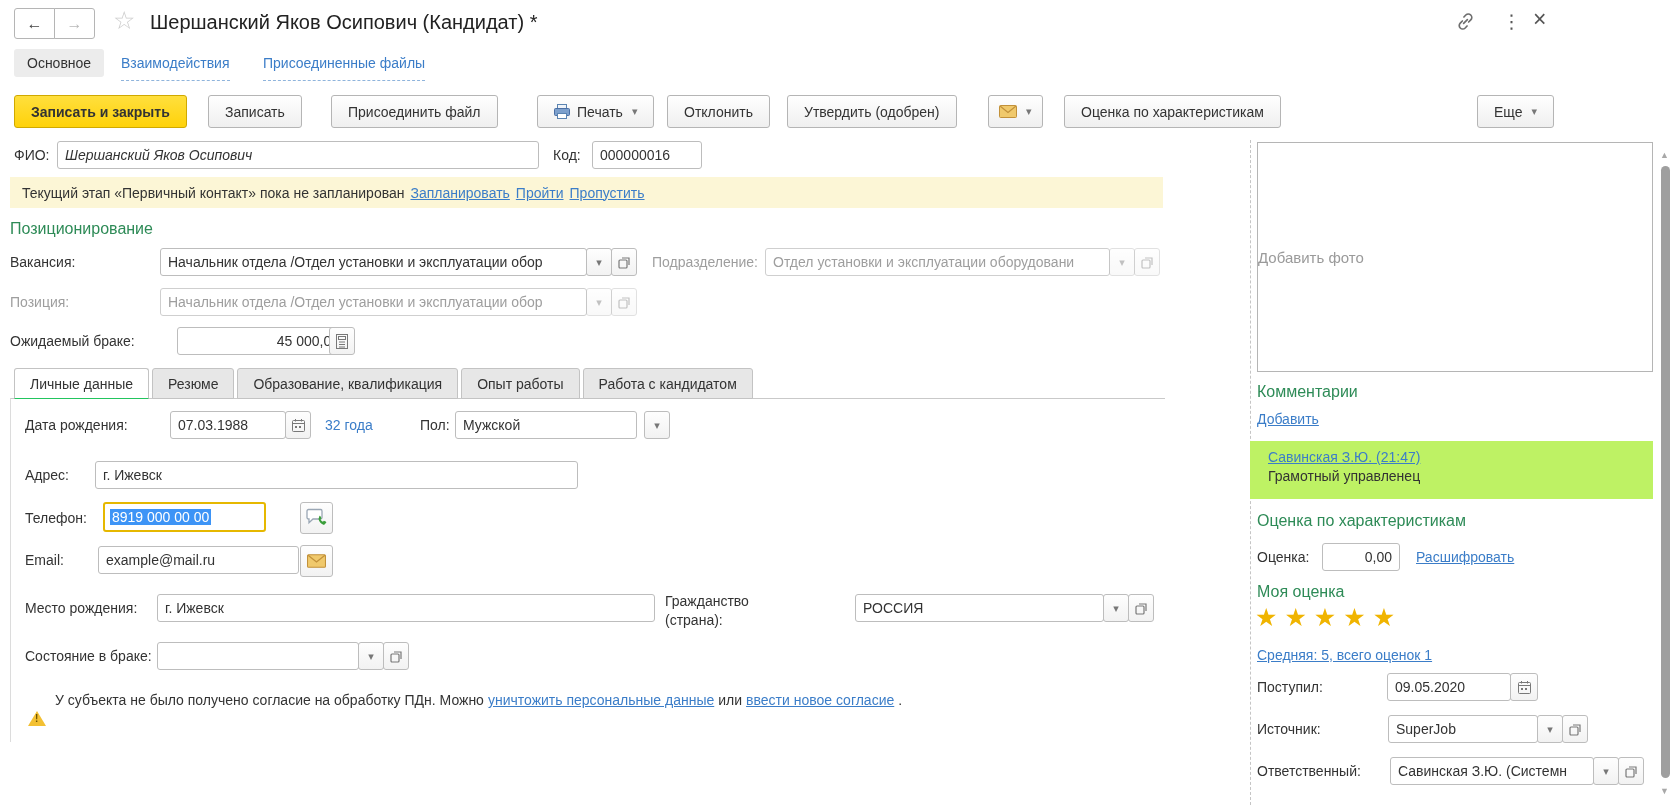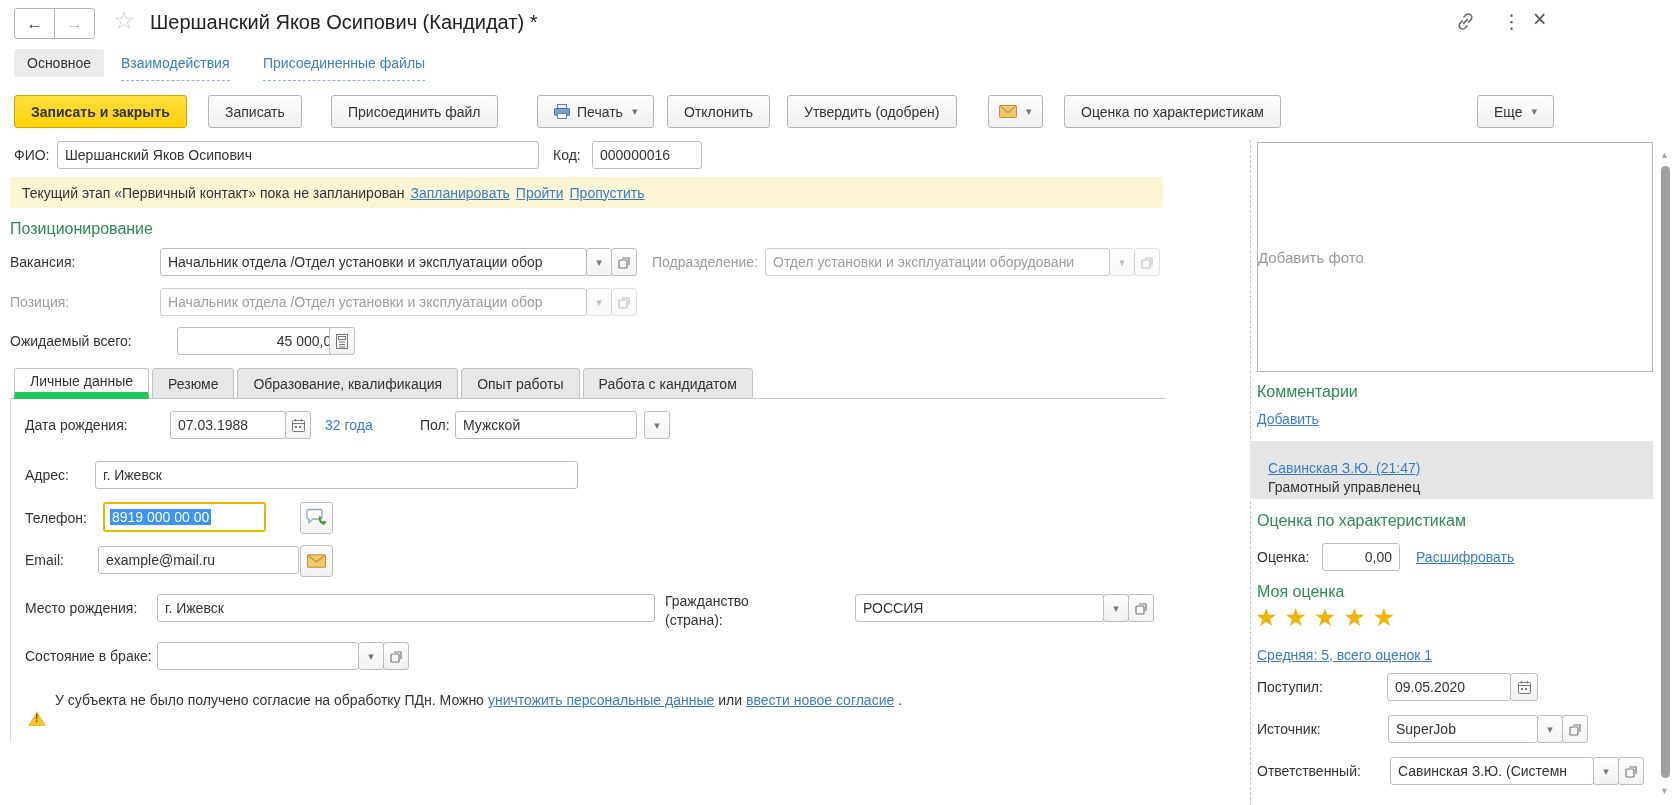--- a/index.html
+++ b/index.html
@@ -19,29 +19,29 @@
   .btn .caret{margin-left:2px}
   .lnk{color:#3b7dc8;text-decoration:underline;cursor:pointer;white-space:nowrap;font-size:14px}
   .lnk.dotted{text-decoration:none;border-bottom:1px dashed #8fb4dc;padding-bottom:9px}
   .heading{color:#2e8b57;font-size:16px;white-space:nowrap}
   .navbtn{width:41px;height:31px;border:1px solid #b5b5b5;background:#fff;cursor:pointer;font-size:16px;display:inline-flex;align-items:center;justify-content:center;color:#444}
   .navbtn.first{border-radius:3px 0 0 3px}
   .navbtn.second{border-radius:0 3px 3px 0;margin-left:-1px;color:#b8b8b8}
   .navmain{background:#ececec;border-radius:3px;padding:6px 13px;font-size:14px;color:#333;cursor:pointer}
   .noticebar{background:#fcf6d6;display:flex;align-items:center;gap:6px;padding-left:12px}
   .tab{display:inline-flex;align-items:center;height:31px;padding:0 15px;border:1px solid #c3c3c3;background:#e7e7e7;color:#333;cursor:pointer;border-radius:3px 3px 0 0;font-size:14px;white-space:nowrap}
-  .tab.active{background:#fff;border-bottom:7px solid #22c55e;position:relative;z-index:2}
+  .tab.active{background:#fff;border-bottom:1px solid #22c55e;position:relative;z-index:2}
   .panel{border-top:1px solid #c9c9c9;border-left:1px solid #dcdcdc}
   .phone-fld{height:30px;border:2px solid #e6b800;border-radius:3px;background:#fff;padding:0 5px;display:flex;align-items:center}
   .phone-sel{background:#3d94f6;color:#fff;padding:0 2px;font-size:14px;white-space:nowrap}
   .warn-tri{width:0;height:0;border-left:9px solid transparent;border-right:9px solid transparent;border-bottom:15px solid #f3c032;position:relative}
   .warn-tri::after{content:"!";position:absolute;left:-2px;top:2px;font-size:10px;font-weight:bold;color:#6b5200}
   .splitter{border-left:1px dashed #c5c5c5;width:1px}
   .photobox{border:1px solid #b5b5b5;display:flex;align-items:center;justify-content:flex-start;color:#9a9a9a;font-size:15px;cursor:pointer;background:#fff}
-  .commentbox{background:#e5e5e5;padding:18px 12px;line-height:1.35}
+  .commentbox{background:#bef264;padding:7px 12px;line-height:1.35}
   .stars span{color:#f0b400;font-size:25px;margin-right:7px;cursor:pointer}
   .scroll-el{color:#a8a8a8;font-size:9px;cursor:pointer}
   .scroll-thumb{background:#9f9f9f;border-radius:5px;width:9px;cursor:pointer}
   .iconbtn{background:none;border:none;cursor:pointer;padding:0}
 </style>
 </head>
 <body>
 
 <div class="abs" style="left:14px;top:8px">
   <button class="navbtn first">
@@ -90,21 +90,21 @@
     </svg>
   <span class="caret">▾</span>
 </button>
 <button class="btn abs" style="left:1064px;top:95px">Оценка по характеристикам</button>
 <button class="btn abs" style="left:1477px;top:95px">
   <span>Еще</span>
   <span class="caret">▾</span>
 </button>
 
 <span class="lbl abs" style="left:14px;top:147px">ФИО:</span>
-<input class="fld abs" style="left: 57px; top: 141px; width: 482px;" value="Шершанский Яков Осипович">
+<input class="fld abs" style="left: 57px; top: 141px; width: 482px; font-style: italic;" value="Шершанский Яков Осипович">
 <span class="lbl abs" style="left:553px;top:147px">Код:</span>
 <input class="fld abs" style="left: 592px; top: 141px; width: 110px;" value="000000016">
 
 <div class="noticebar abs" style="left:10px;top:177px;width:1153px;height:31px">
   <span>Текущий этап «Первичный контакт» пока не запланирован</span>
   <a class="lnk">Запланировать</a>
   <a class="lnk">Пройти</a>
   <a class="lnk">Пропустить</a>
 </div>
 
@@ -139,21 +139,21 @@
 <button class="sq dis abs" style="left:586px;top:288px">
     <span class="caret">▾</span>
   </button>
 <button class="sq dis abs" style="left:611px;top:288px">
     <svg width="13" height="13" viewBox="0 0 13 13" fill="none" stroke="#787878" stroke-width="1.2">
       <rect x="1" y="4" width="8" height="8" rx="1"></rect>
       <path d="M4 2 h7 v7"></path>
     </svg>
   </button>
 
-<span class="lbl abs" style="left:10px;top:333px">Ожидаемый всего:</span>
+<span class="lbl abs" style="left:10px;top:333px">Ожидаемый браке:</span>
 <input class="fld num abs" style="left: 160px; top: 327px; width: 170px; margin-left: 17px;" value="45 000,00">
 <button class="sq abs" style="left:329px;top:327px">
     <svg width="12" height="15" viewBox="0 0 12 15" fill="none" stroke="#787878">
       <rect x="0.5" y="0.5" width="11" height="14"></rect>
       <rect x="2.5" y="2.5" width="7" height="3"></rect>
       <line x1="3" y1="8" x2="9" y2="8"></line>
       <line x1="3" y1="10.5" x2="9" y2="10.5"></line>
       <line x1="3" y1="13" x2="9" y2="13"></line>
     </svg>
   </button>

